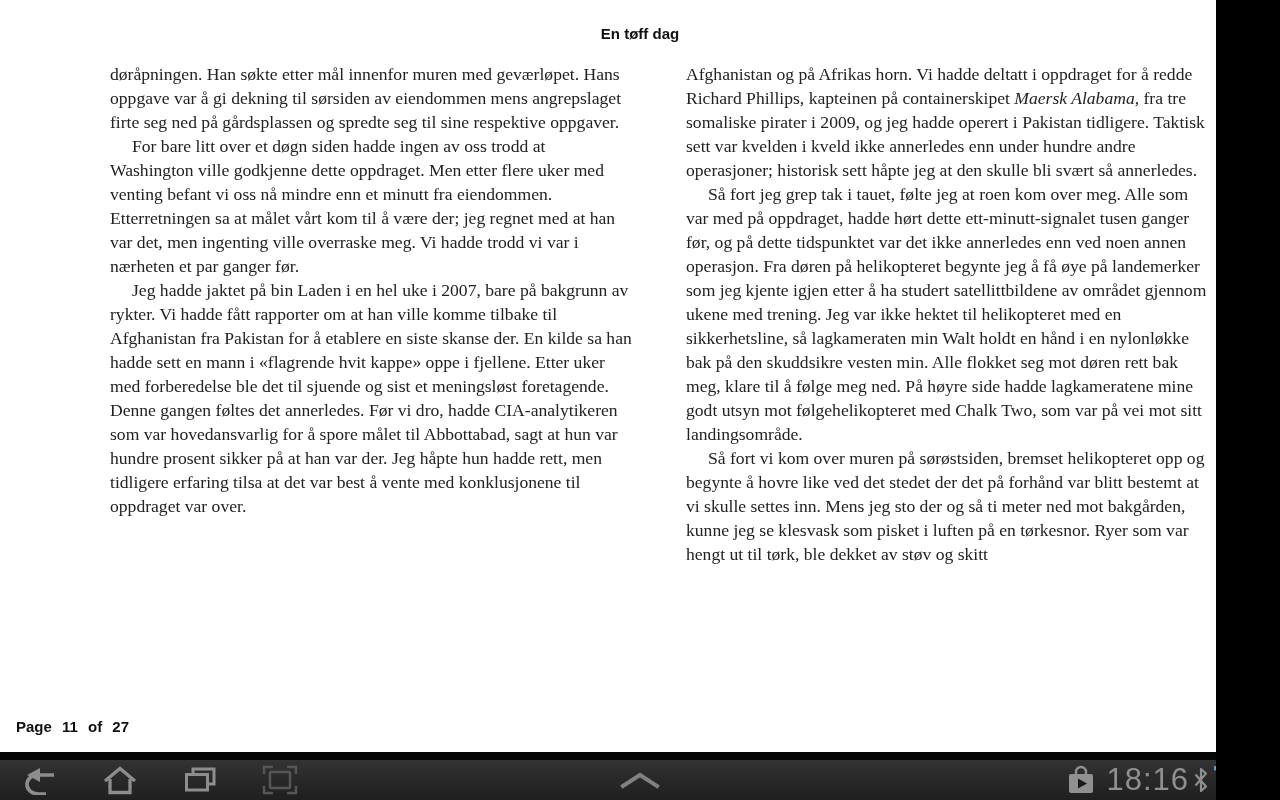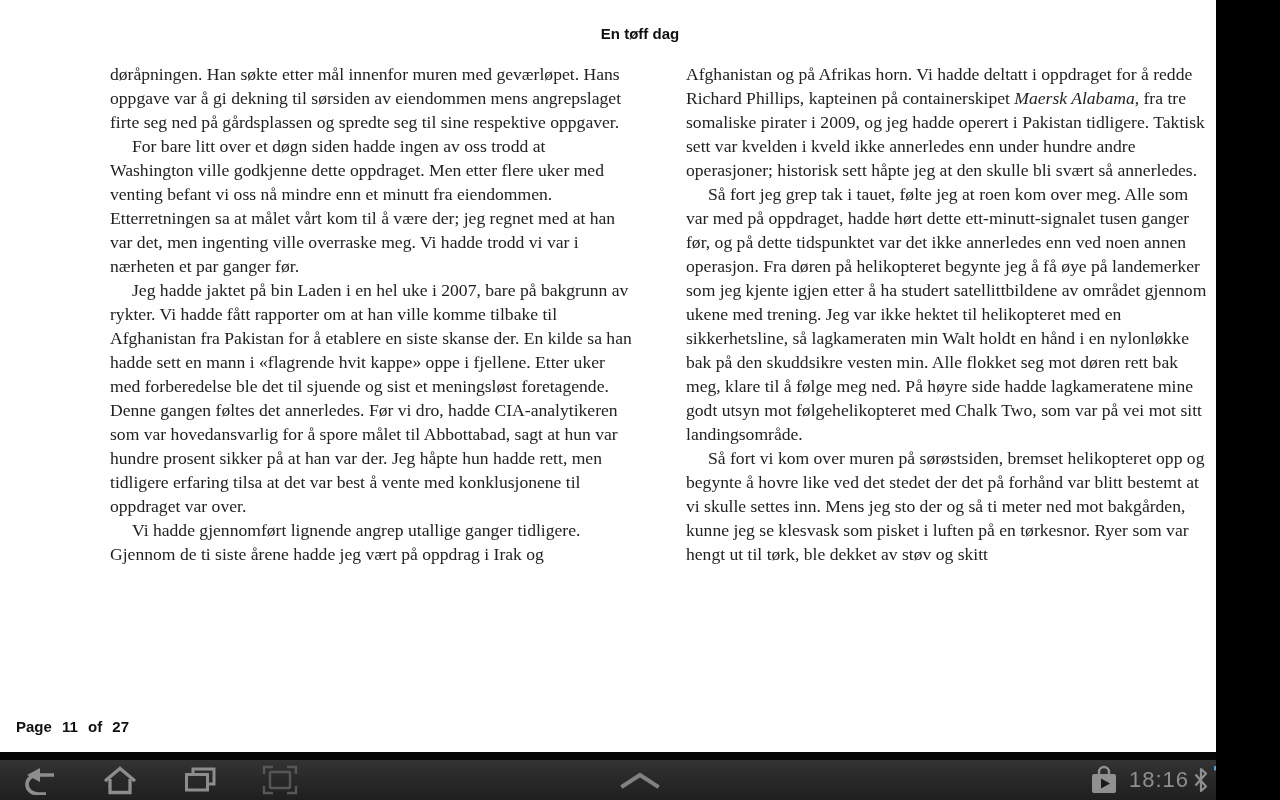--- a/index.html
+++ b/index.html
@@ -19,37 +19,36 @@
                   color:#111;word-spacing:6px;}
   
   .navbar{position:absolute;left:0;top:752px;width:1280px;height:48px;background:#060606;}
   .navbar-inner{position:absolute;left:0;top:8px;right:0;bottom:0;
                 background:linear-gradient(180deg,#343434 0%,#2a2a2a 40%,#1f1f1f 100%);}
   .nav-btn{position:absolute;top:8px;width:70px;height:40px;display:flex;
            align-items:center;justify-content:center;}
   .nav-back{left:5px;} .nav-home{left:85px;} .nav-recents{left:165px;} .nav-capture{left:245px;}
   .nav-chevron{left:604px;width:72px;}
   .status-tray{position:absolute;right:0;top:8px;height:40px;display:flex;align-items:center;}
-  .clock{font-family:"Liberation Sans",sans-serif;font-size:22px;color:#8f8f8f;
+  .clock{font-family:"Liberation Sans",sans-serif;font-size:31px;color:#8f8f8f;
          letter-spacing:1px;line-height:40px;}
   svg{display:block;}
 </style>
 </head>
 <body>
 
 <div class="screen">
 
   <div>
     <div class="page-title">En tøff dag</div>
 
     <div class="col col-left">
       <p class="noindent">døråpningen. Han søkte etter mål innenfor muren med geværløpet. Hans oppgave var å gi dekning til sørsiden av eiendommen mens angrepslaget firte seg ned på gårdsplassen og spredte seg til sine respektive oppgaver.</p>
       <p>For bare litt over et døgn siden hadde ingen av oss trodd at Washington ville godkjenne dette oppdraget. Men etter flere uker med venting befant vi oss nå mindre enn et minutt fra eiendommen. Etterretningen sa at målet vårt kom til å være der; jeg regnet med at han var det, men ingenting ville overraske meg. Vi hadde trodd vi var i nærheten et par ganger før.</p>
       <p>Jeg hadde jaktet på bin Laden i en hel uke i 2007, bare på bakgrunn av rykter. Vi hadde fått rapporter om at han ville komme tilbake til Afghanistan fra Pakistan for å etablere en siste skanse der. En kilde sa han hadde sett en mann i «flagrende hvit kappe» oppe i fjellene. Etter uker med forberedelse ble det til sjuende og sist et meningsløst foretagende. Denne gangen føltes det annerledes. Før vi dro, hadde CIA-analytikeren som var hovedansvarlig for å spore målet til Abbottabad, sagt at hun var hundre prosent sikker på at han var der. Jeg håpte hun hadde rett, men tidligere erfaring tilsa at det var best å vente med konklusjonene til oppdraget var over.</p>
-      <p>Vi hadde gjennomført lignende angrep utallige ganger tidligere. Gjennom de ti siste årene hadde jeg vært på oppdrag i Irak og</p>
     </div>
 
     <div class="col col-right">
       <p class="noindent"><span>Afghanistan og på Afrikas horn. Vi hadde deltatt i oppdraget for å redde Richard Phillips, kapteinen på containerskipet </span><i>Maersk Alabama</i><span>, fra tre somaliske pirater i 2009, og jeg hadde operert i Pakistan tidligere. Taktisk sett var kvelden i kveld ikke annerledes enn under hundre andre operasjoner; historisk sett håpte jeg at den skulle bli svært så annerledes.</span></p>
       <p>Så fort jeg grep tak i tauet, følte jeg at roen kom over meg. Alle som var med på oppdraget, hadde hørt dette ett-minutt-signalet tusen ganger før, og på dette tidspunktet var det ikke annerledes enn ved noen annen operasjon. Fra døren på helikopteret begynte jeg å få øye på landemerker som jeg kjente igjen etter å ha studert satellittbildene av området gjennom ukene med trening. Jeg var ikke hektet til helikopteret med en sikkerhetsline, så lagkameraten min Walt holdt en hånd i en nylonløkke bak på den skuddsikre vesten min. Alle flokket seg mot døren rett bak meg, klare til å følge meg ned. På høyre side hadde lagkameratene mine godt utsyn mot følgehelikopteret med Chalk Two, som var på vei mot sitt landingsområde.</p>
       <p>Så fort vi kom over muren på sørøstsiden, bremset helikopteret opp og begynte å hovre like ved det stedet der det på forhånd var blitt bestemt at vi skulle settes inn. Mens jeg sto der og så ti meter ned mot bakgården, kunne jeg se klesvask som pisket i luften på en tørkesnor. Ryer som var hengt ut til tørk, ble dekket av støv og skitt</p>
     </div>
 
     <div class="page-indicator">Page 11 of 27</div>
   </div>

